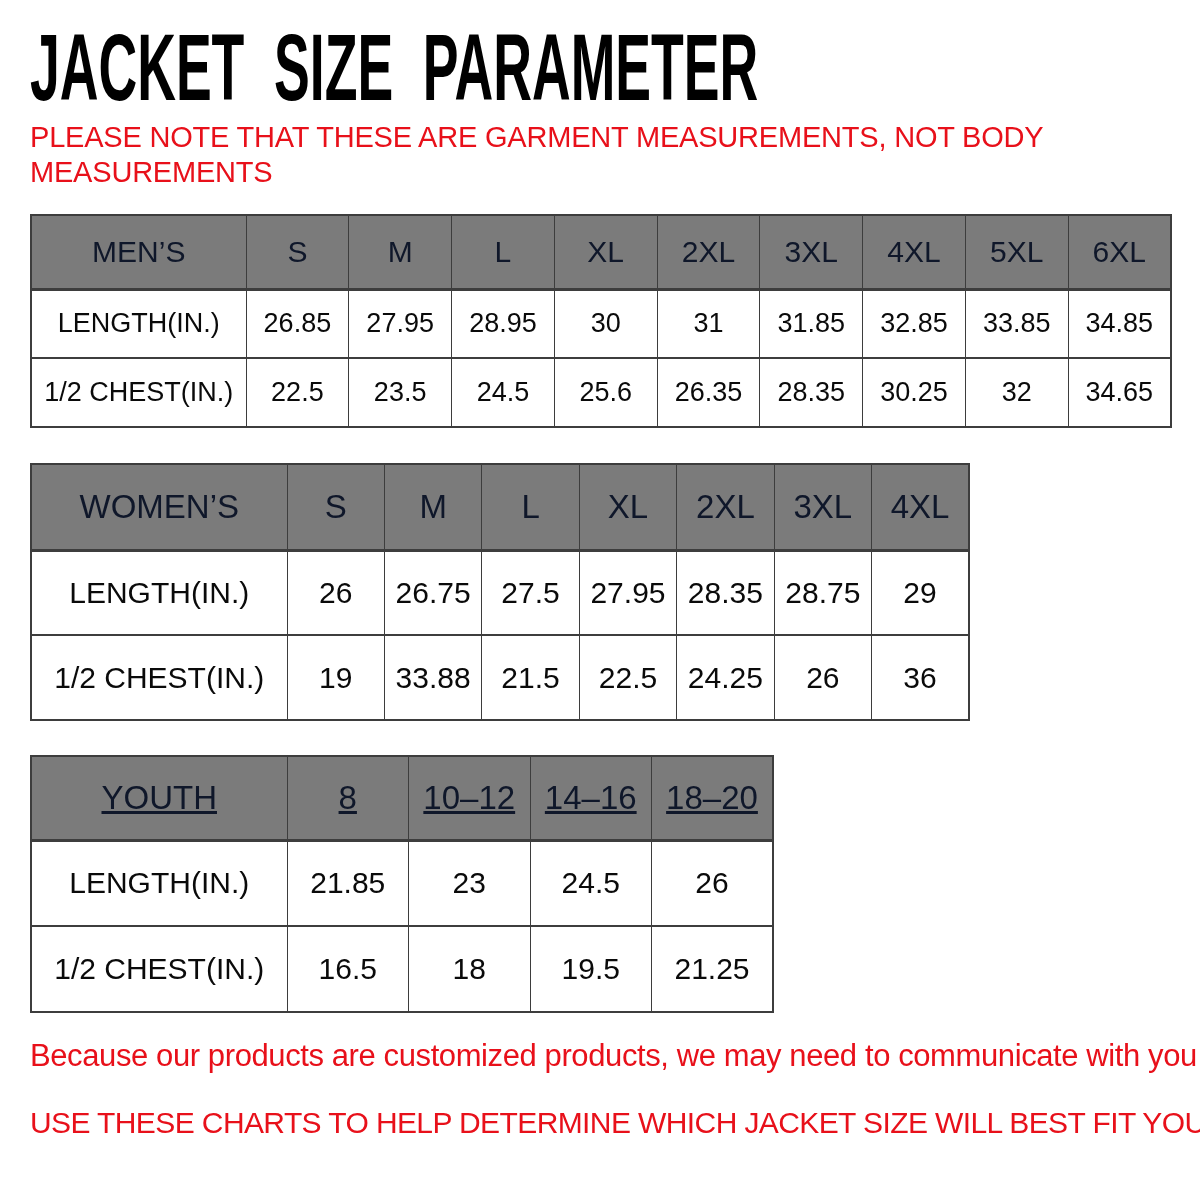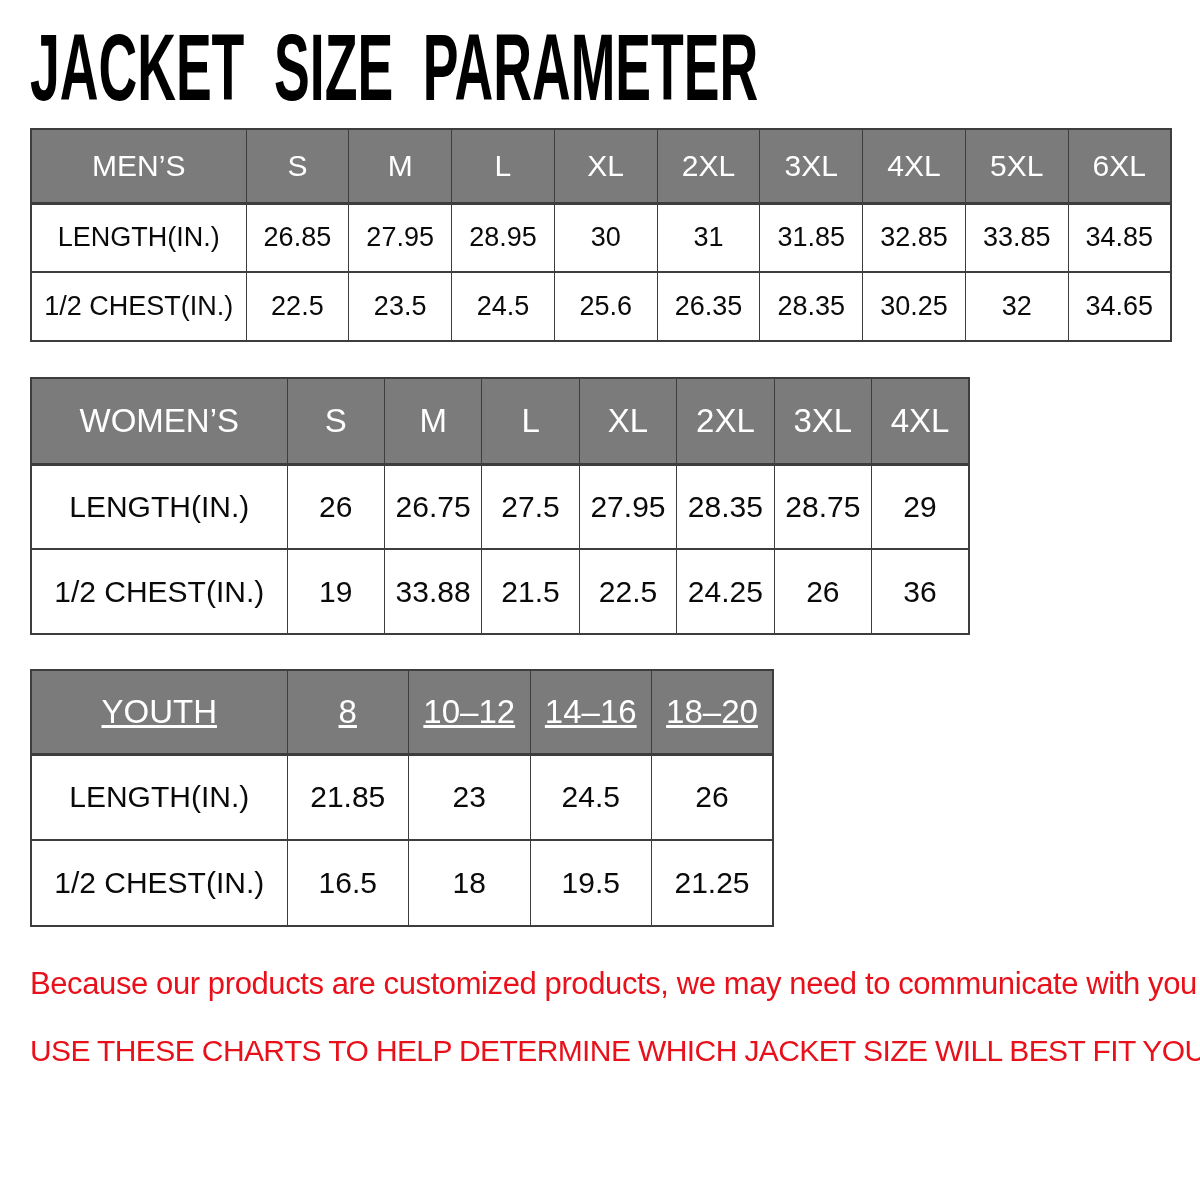--- a/index.html
+++ b/index.html
@@ -48,21 +48,21 @@
     border-right-width: 1px;
     text-align: center;
     vertical-align: middle;
     padding: 0;
     color: #0a0a0a;
     overflow: hidden;
     white-space: nowrap;
   }
   .size-table th {
     background: var(--header-gray, #7b7b7b);
-    color: #ffffff;
+    color: #0f172a;
     font-weight: normal;
     border-bottom-width: 3px;
   }
 
   
   .t0 { width: 1142px; margin-top: 0; }
   .t0 th { height: 74px; font-size: 30px; }
   .t0 td { height: 69px; font-size: 27px; }
   .t0 .label-col { width: 215px; }
 
@@ -72,37 +72,39 @@
   .t1 td { height: 85px; font-size: 30px; }
   .t1 .label-col { width: 256px; }
 
   
   .t2 { width: 744px; margin-top: 34px; }
   .t2 th { height: 84px; font-size: 33px; text-decoration: underline; }
   .t2 td { height: 86px; font-size: 30px; }
   .t2 .label-col { width: 256px; }
 
   
-  .footer { margin-top: 34px; color: var(--red, #e8101a); }
+  .footer { margin-top: 20px; color: var(--red, #e8101a); }
   .footer-line { font-size: 31px; line-height: 46px; letter-spacing: -0.4px; white-space: nowrap; }
   .use-line {
     margin-top: 27px;
     font-size: 30px;
     letter-spacing: -0.6px;
     white-space: nowrap;
   }
 </style>
 </head>
 <body>
 
 <div class="page">
 
   <h1 class="title">JACKET SIZE PARAMETER</h1>
 
   <div class="note">
+    <div>PLEASE NOTE THAT THESE ARE GARMENT MEASUREMENTS, NOT BODY</div>
+    <div>MEASUREMENTS</div>
   </div>
 
   <div class="tables-region">
       <table class="size-table t0">
         <colgroup>
           <col class="label-col">
           <col>
           <col>
           <col>
           <col>

